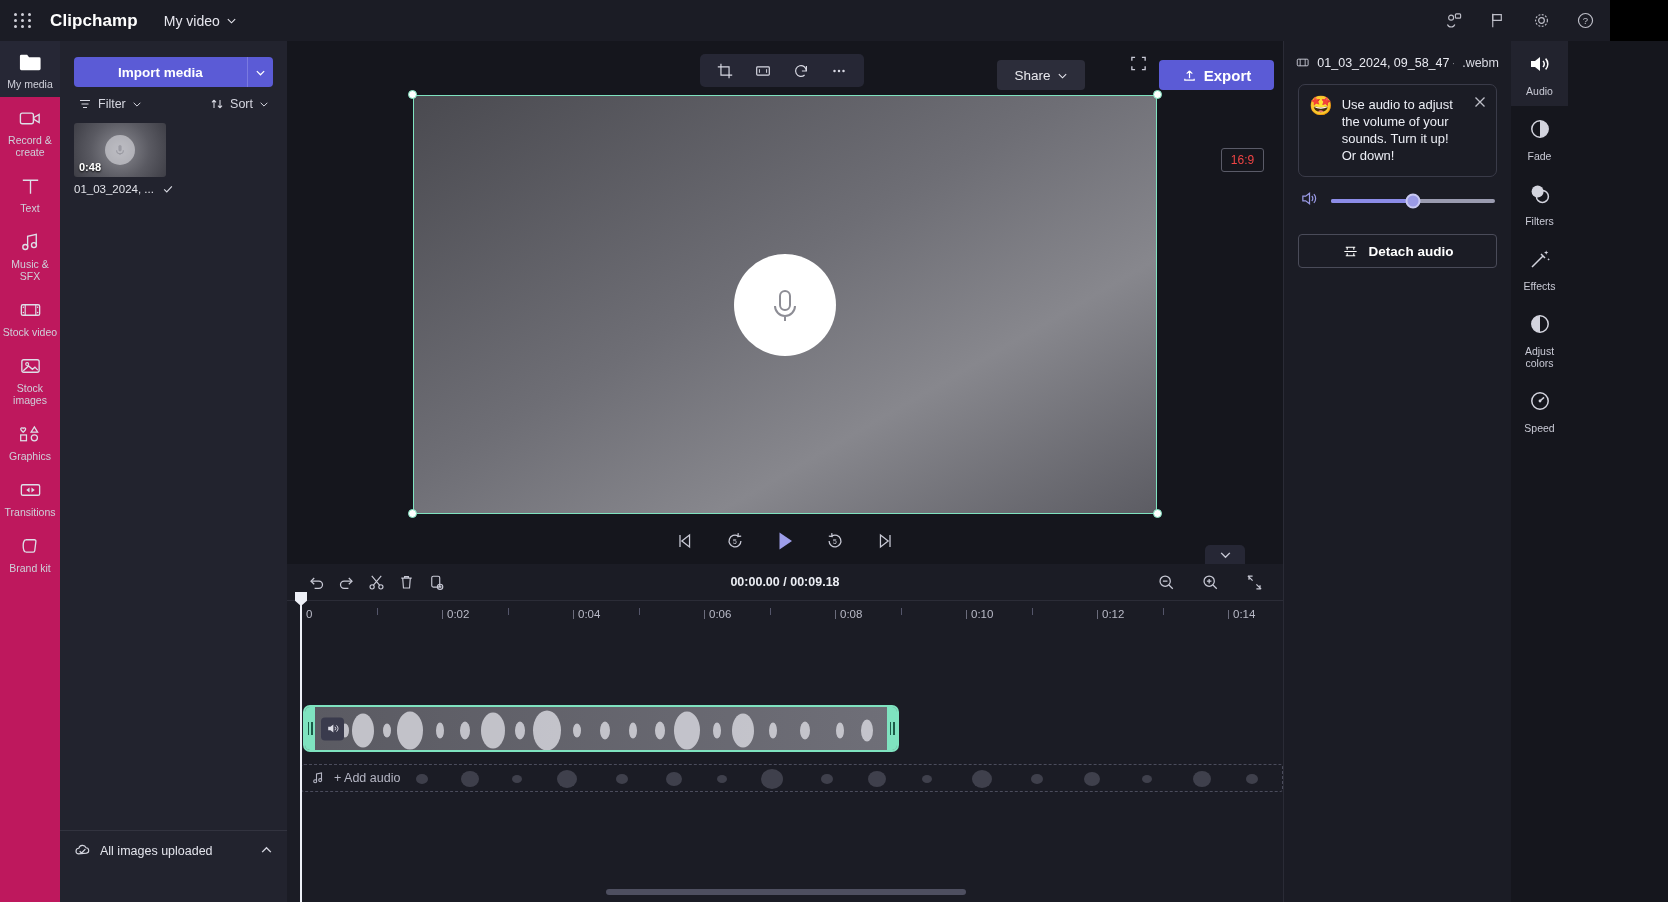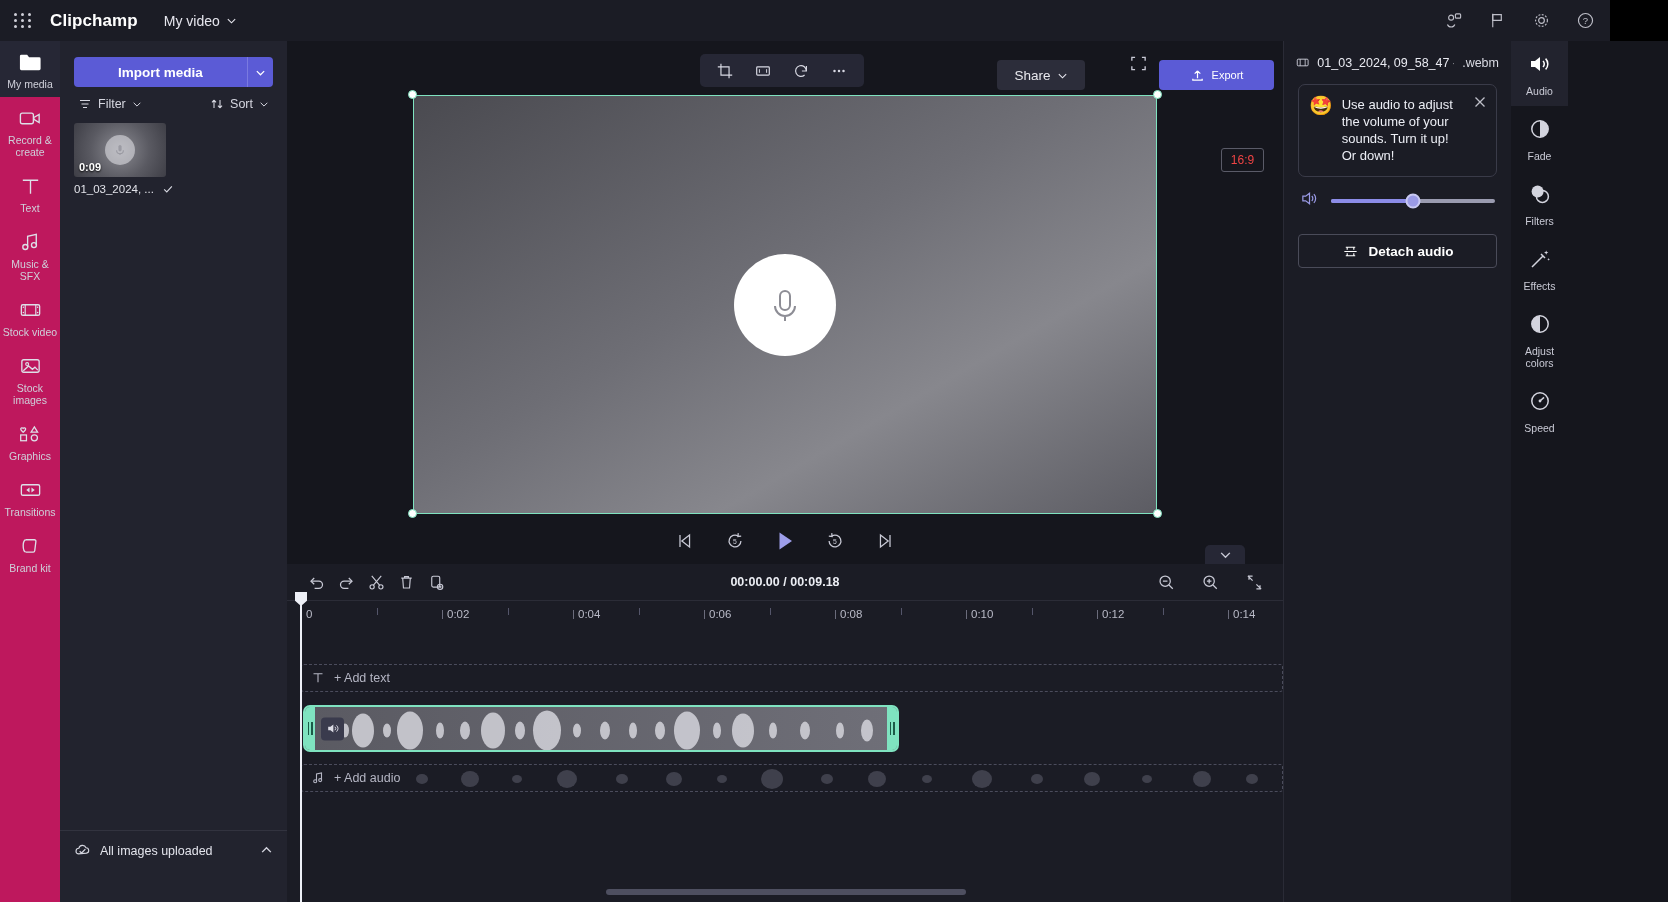--- a/index.html
+++ b/index.html
@@ -106,21 +106,21 @@
   }
   .prev-toolbar .tb { width: 28px; height: 26px; display: flex; align-items: center; justify-content: center; cursor: pointer; border-radius: 4px; }
   .share-btn {
     position: absolute; right: 198px; top: 19px; width: 88px; height: 30px;
     background: #2c2d3a; border-radius: 4px; display: flex; align-items: center; justify-content: center;
     gap: 6px; font-size: 13.5px; cursor: pointer;
   }
   .export-btn {
     position: absolute; right: 9px; top: 19px; width: 115px; height: 30px;
     background: #5b5bd6; border-radius: 4px; display: flex; align-items: center; justify-content: center;
-    gap: 7px; font-size: 11px; font-weight: normal; color: #fff; cursor: pointer;
+    gap: 7px; font-size: 15px; font-weight: bold; color: #fff; cursor: pointer;
   }
   .canvas-frame {
     position: absolute; left: 126px; top: 54px; width: 744px; height: 419px;
     border: 1.5px solid #7fe3c0;
     background: linear-gradient(150deg, #4a4a50 0%, #6e6e75 45%, #87878d 70%, #5c5c63 100%);
   }
   .handle {
     position: absolute; width: 9px; height: 9px; border-radius: 50%;
     background: #fff; border: 1.5px solid #7fe3c0;
   }
@@ -407,21 +407,21 @@
     </div>
   </div>
   <div class="thumb-wrap">
     <div class="thumb">
       <div class="thumb-mic">
         <svg width="14" height="14" viewBox="0 0 14 14">
             <rect x="5.4" y="2" width="3.2" height="6.4" rx="1.6" fill="#9b9ba3"></rect>
             <path d="M3.6 7.2a3.4 3.4 0 0 0 6.8 0M7 10.6V12" stroke="#9b9ba3" stroke-width="1.1" fill="none"></path>
           </svg>
       </div>
-      <div class="thumb-dur">0:09</div>
+      <div class="thumb-dur">0:48</div>
     </div>
     <div class="thumb-cap">
       <span>01_03_2024, ...</span>
       <svg width="12" height="12" viewBox="0 0 14 14">
           <path d="M2.5 7.4 5.6 10.4 11.5 4" fill="none" stroke="#d8d9e2" stroke-width="1.3"></path>
         </svg>
     </div>
   </div>
   <div class="media-footer">
     <svg width="17" height="17" viewBox="0 0 18 18">
@@ -732,26 +732,20 @@
     <span class="tick minor" style="left:745px;">
         <i></i>
       </span>
     <span class="tick minor" style="left:876px;">
         <i></i>
       </span>
   </div>
 
   <div class="playhead"></div>
 
-  <div class="track-text">
-    <svg width="14" height="14" viewBox="0 0 14 14">
-        <path d="M2.5 2.8h9M7 2.8v8.4" stroke="#b5b6c4" stroke-width="1.1" fill="none"></path>
-      </svg>
-    <span>+ Add text</span>
-  </div>
 
   <div class="clip">
     <span class="clip-grip">
         <span></span>
         <span></span>
       </span>
     <span class="clip-body">
       <span class="clip-speaker">
         <svg width="14" height="14" viewBox="0 0 16 16">
             <path d="M2.5 6h2.6L8.4 3.4v9.2L5.1 10H2.5z" fill="#dcdce6"></path>

